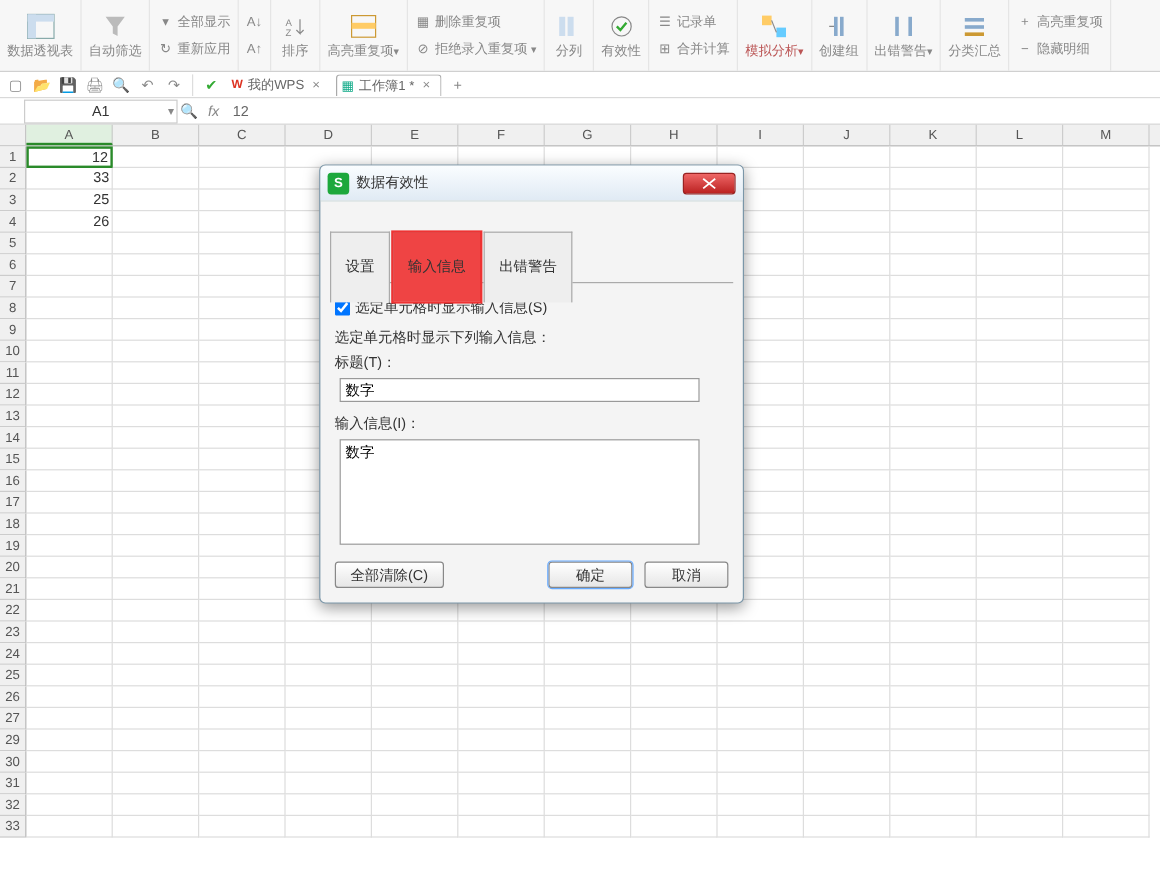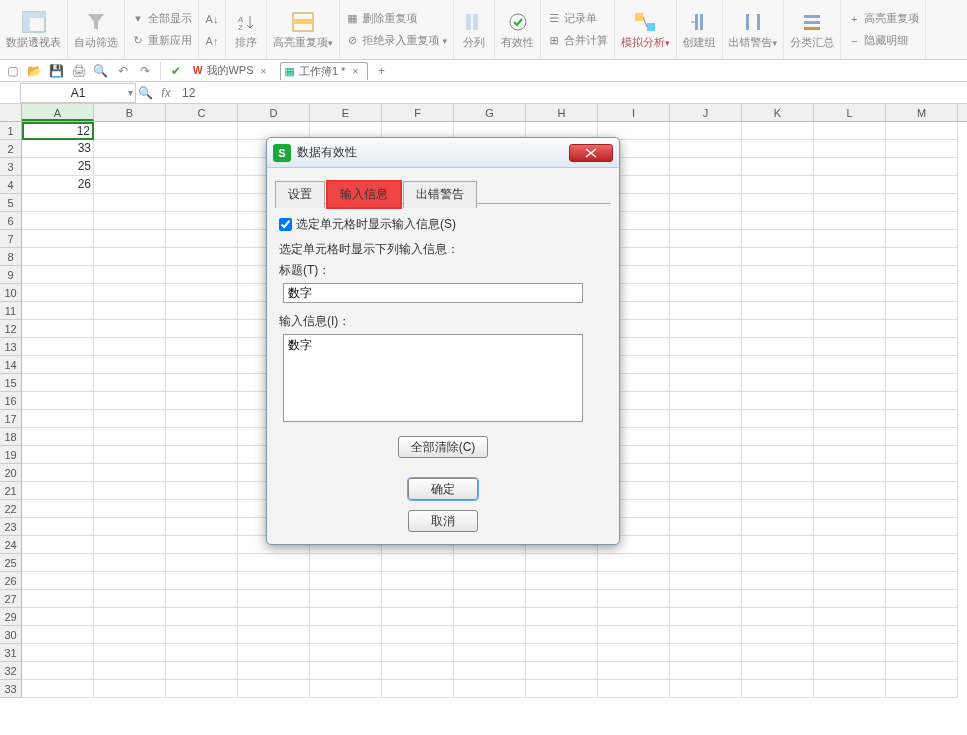--- a/index.html
+++ b/index.html
@@ -68,21 +68,21 @@
     .doctab .close { width:12px;height:12px;display:flex;align-items:center;justify-content:center;color:#888;}
     
     .formula-bar {
       height: 22px;
       background: #fff;
       border-bottom: 1px solid #d0d0d0;
       display: flex;
       align-items: center;
     }
     .namebox {
-      width: 116px; height: 20px;
+      width: 128px; height: 20px;
       border: 1px solid #ccc;
       display:flex;align-items:center;justify-content:center;
       font-size: 12px;
       position: relative;
       margin: 0 0 0 20px;
     }
     .namebox .dd { position:absolute; right:2px; color:#888;font-size:10px;}
     .fbar-icon { width: 20px; display:flex;align-items:center;justify-content:center;color:#888;}
     .formula-input { flex:1; padding: 0 6px; color:#666;font-size:12px;}
     
@@ -157,28 +157,28 @@
       border:1px solid #922;border-radius: 3px;
       display:flex;align-items:center;justify-content:center;color:#fff;font-size:11px;
     }
     .dlg-body { padding: 8px 8px 10px 8px;}
     .tabs {
       display:flex;
       border-bottom:1px solid #aaa;
       margin-bottom:8px;
     }
     .tab {
-      padding: 4px 12px;
+      padding: 20px 12px;
       border: 1px solid #aaa;
       border-bottom: none;
       background: #eee;
       margin-right: 2px;
       font-size: 12px;
       position: relative;
-      top: 5px;
+      top: 17px;
     }
     .tab.active {
       background: #ef4444;
       border-bottom: 1px solid #f4f4f4;
     }
     .tab.highlighted {
       outline: 2px solid #e33;
       outline-offset: -1px;
     }
     .chkrow { display:flex;align-items:center;gap:4px;padding:4px 4px;}
@@ -203,21 +203,20 @@
       background:#fff;
       padding: 2px 4px;
       font-size:12px;
       resize:none;
     }
     .dlg-buttons {
       display:flex;
       gap:10px;
       padding: 6px 4px 2px 4px;
       align-items:center;
-      flex-direction:column;
     }
     .dlg-buttons .spacer { flex:1;}
     .btn {
       height: 22px;
       padding: 0 12px;
       border:1px solid #888;
       background: linear-gradient(#fff,#e6e6e6);
       border-radius: 3px;
       font-size: 12px;
       display:flex;align-items:center;justify-content:center;

